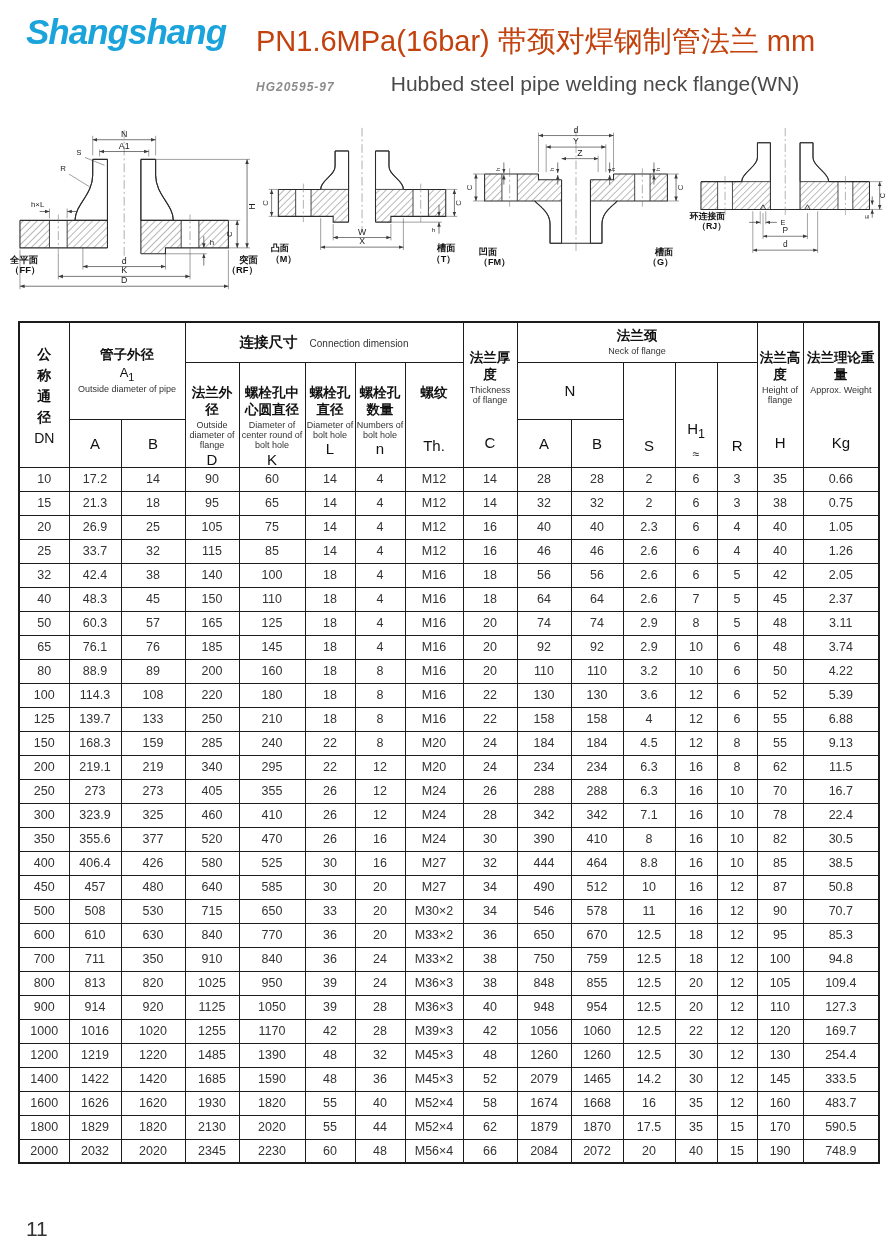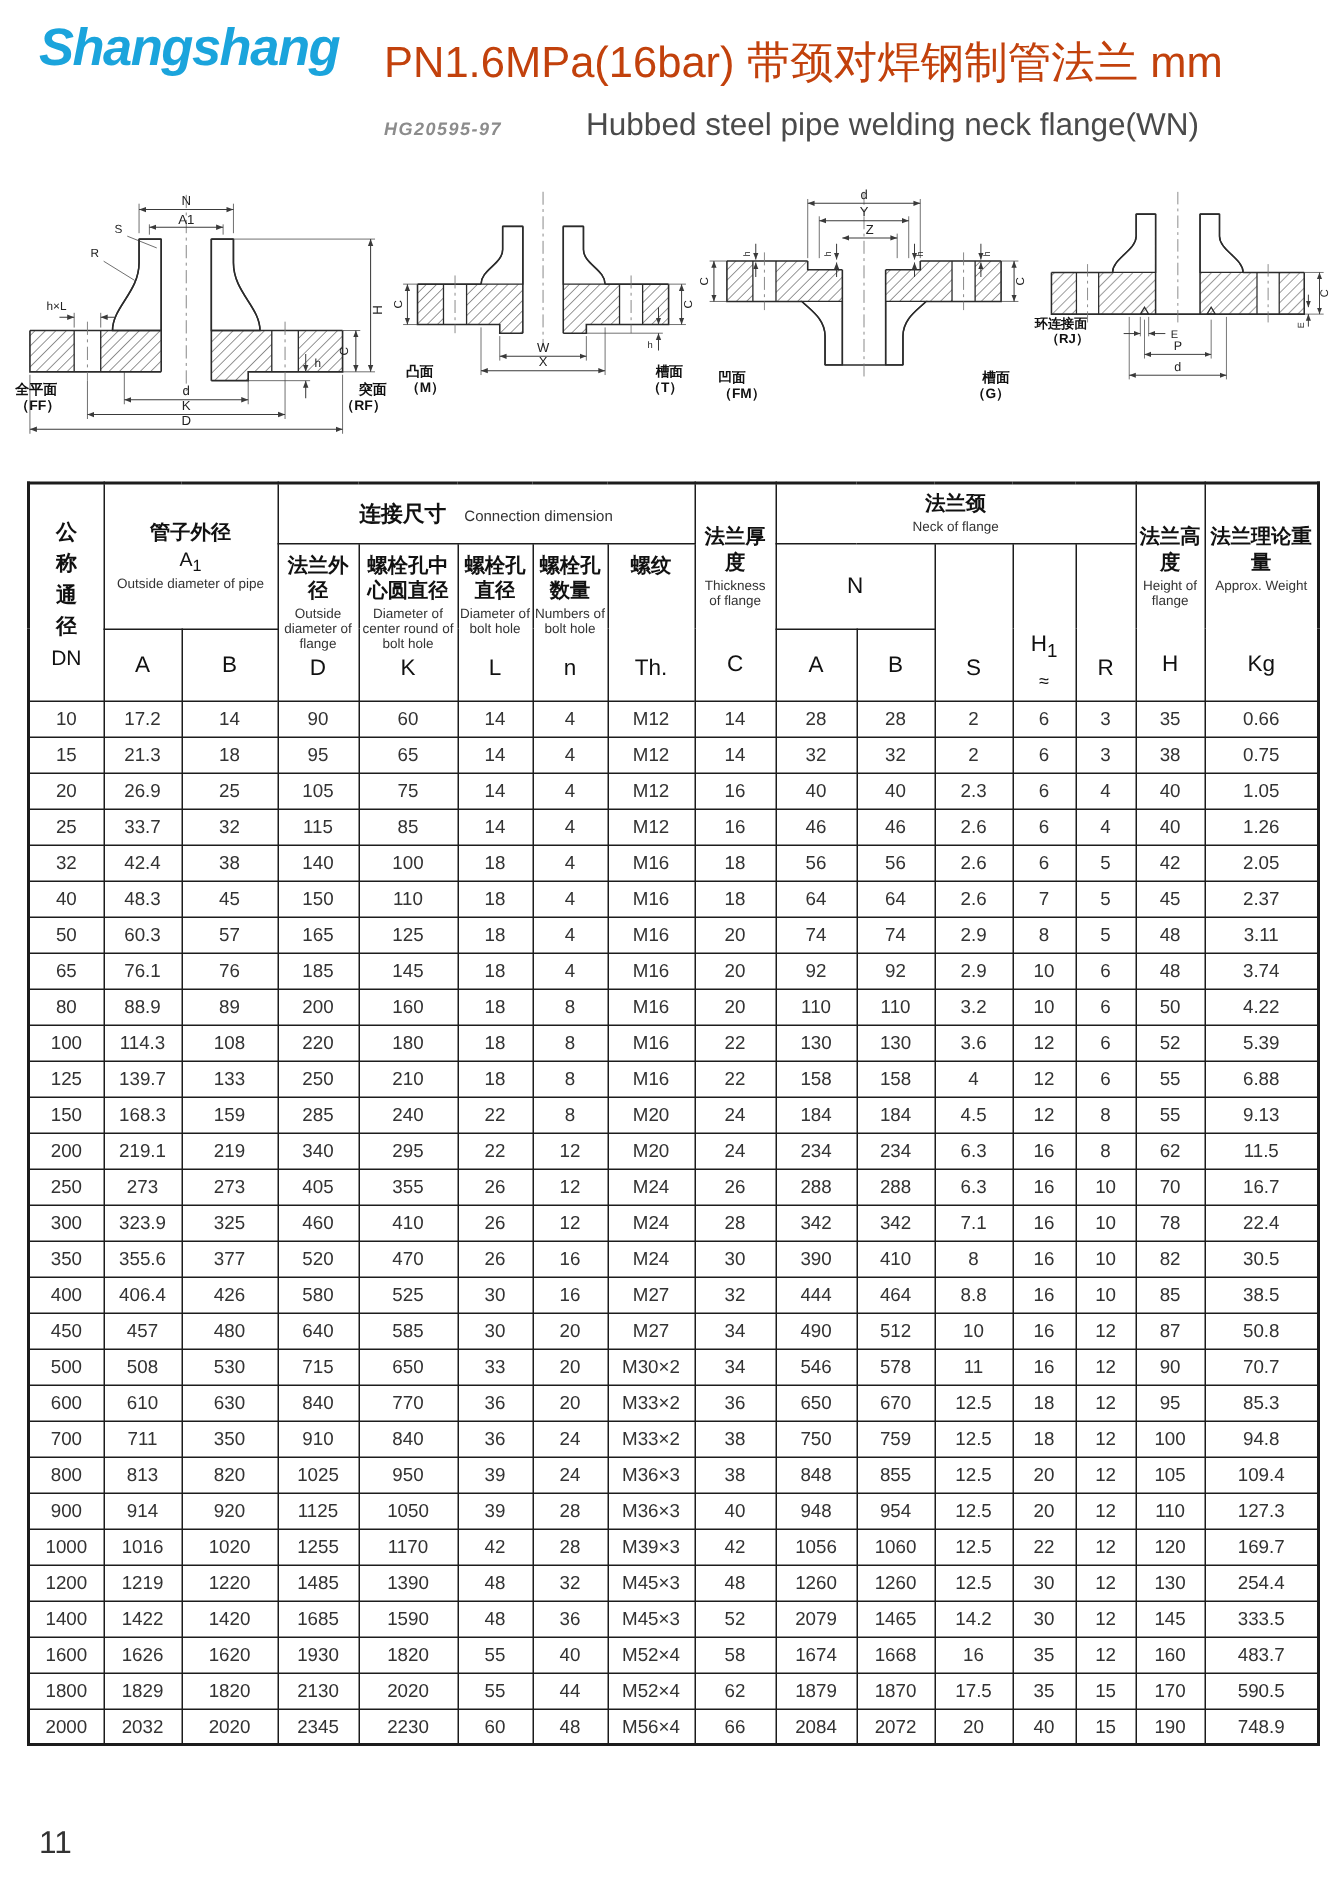--- a/index.html
+++ b/index.html
@@ -45,21 +45,21 @@
   .cn15{ font-size:14.5px; font-weight:bold; color:#111; }
   .en-inline { font-size:10px; color:#333; margin-left:12px; }
   .letter { font-size:15px; color:#111; }
   .approx { font-size:12px; color:#111; line-height:0.9; }
   .sym { font-size:13px; color:#111; margin-top:1px; }
   tr.r1 { height:40px; } tr.r2 { height:57px; } tr.r3 { height:48px; }
   .wrap-full { height:137px; display:flex; flex-direction:column; align-items:center; }
   .wrap-full .grp { margin-top:24px; padding:0 2px; }
   .wrap-full .letter { margin-top:auto; padding-bottom:12px; }
   .wrap-105 { height:99px; display:flex; flex-direction:column; align-items:center; }
-  .wrap-105 .grp { margin-top:4px; padding:0 1px; }
+  .wrap-105 .grp { margin-top:20px; padding:0 1px; }
   .wrap-105 .letter { margin-top:auto; padding-bottom:10px; }
   .wrap-105.bottom { justify-content:flex-end; }
   .wrap-105.bottom .letter { margin-top:0; padding-bottom:10px; }
   .wrap-105.bottom .approx { padding-bottom:4px; margin-top:-2px; }
   .dnwrap { display:flex; flex-direction:column; align-items:center; justify-content:center; height:137px; }
   .vtext { width:1.15em; word-break:break-all; line-height:1.5; font-size:14px; font-weight:bold; color:#111; text-align:center; }
   .dncode { font-size:14px; color:#111; margin-top:2px; }
 
   .pagenum { position:absolute; left:26px; bottom:10px; font-size:21px; color:#333; }
 </style>

